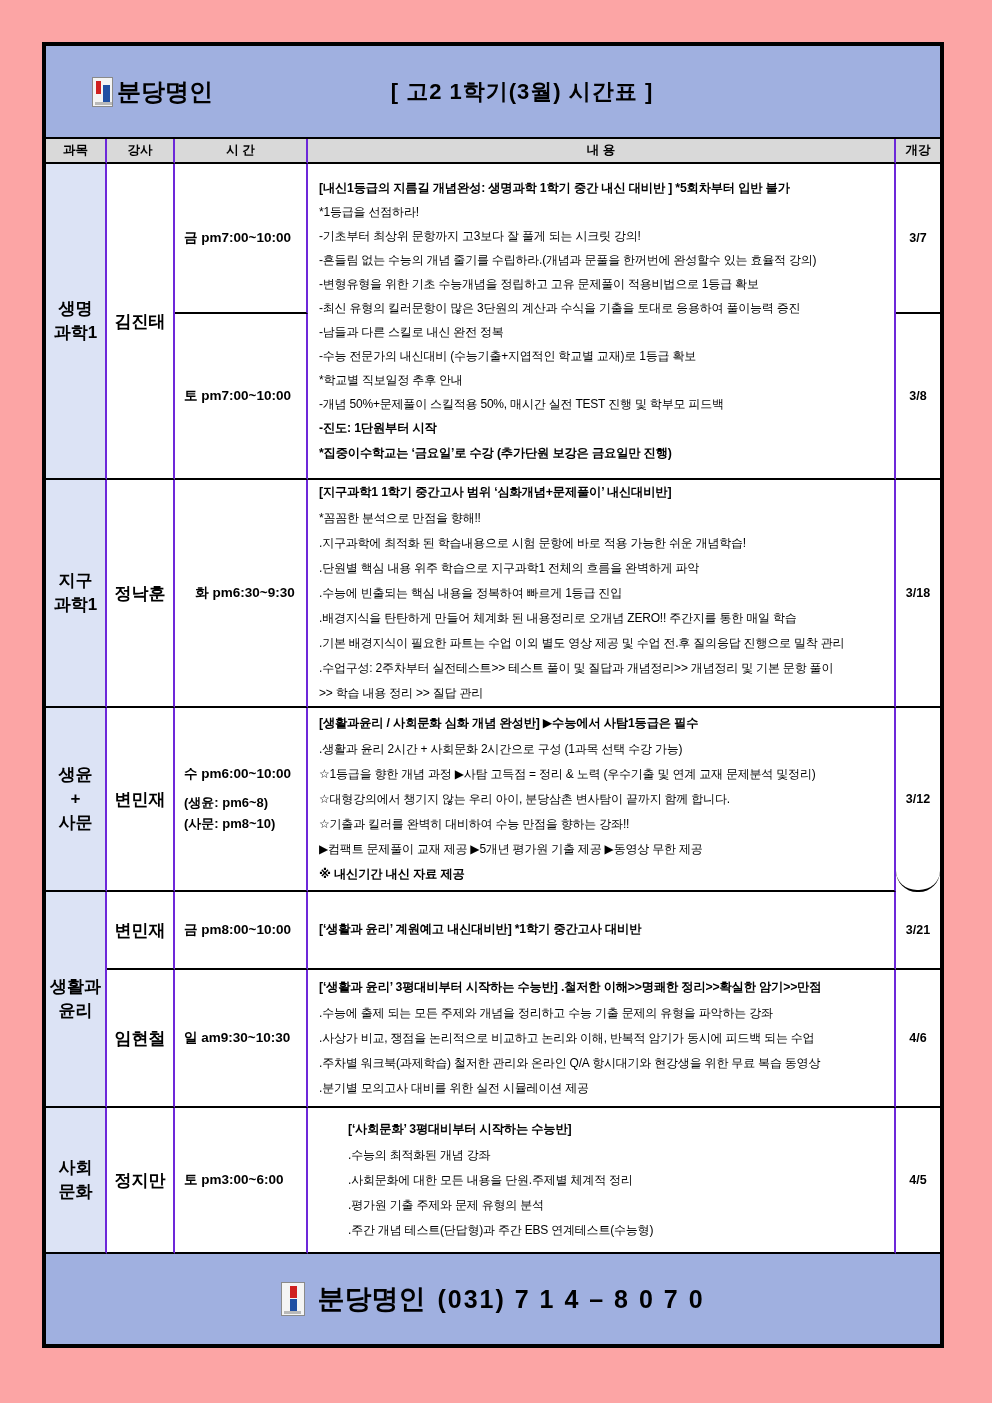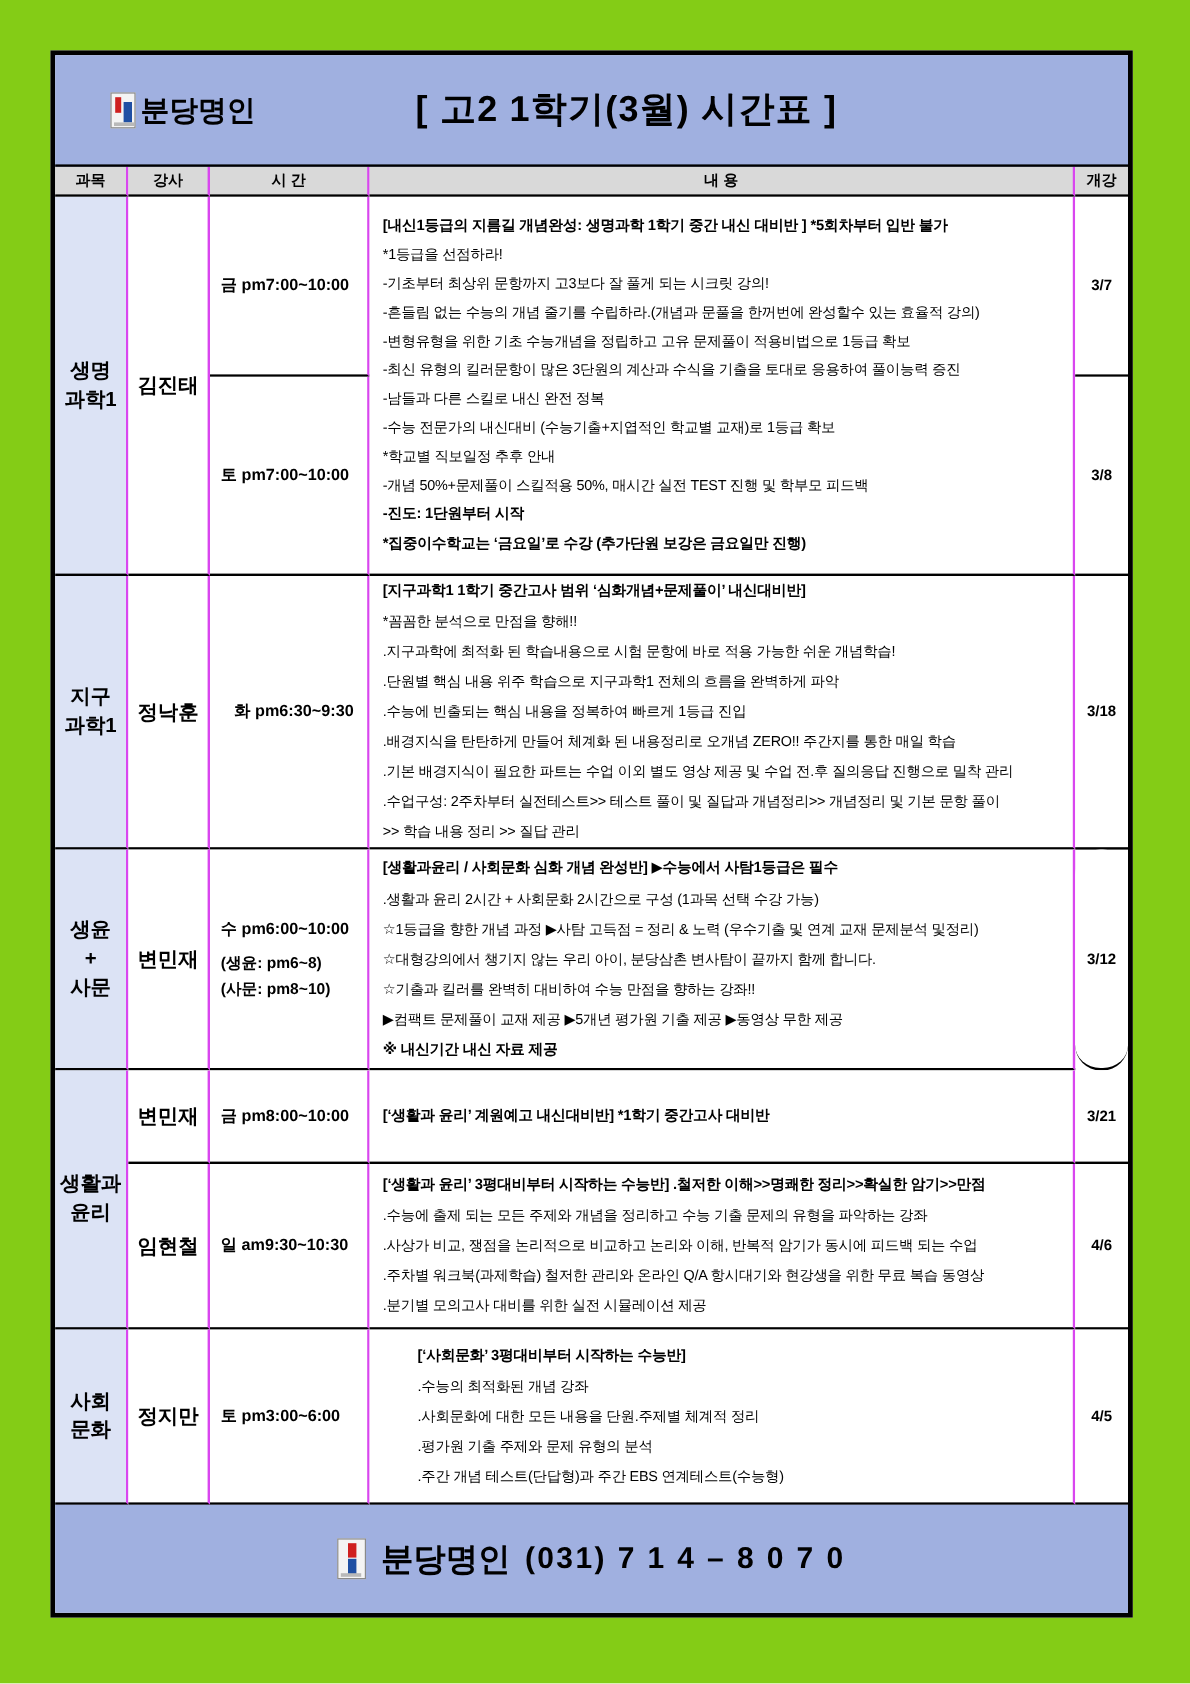--- a/index.html
+++ b/index.html
@@ -1,35 +1,35 @@
 <!DOCTYPE html>
 <html><head>
 <meta charset="utf-8">
 <style>
   * { margin:0; padding:0; box-sizing:border-box; }
   body { background:#fff; font-family:"Liberation Sans","DejaVu Sans",sans-serif; color:#000; }
-  .page { position:relative; width:992px; height:1403px; background:#84cc16; overflow:hidden; }
+  .page { position:relative; width:992px; height:1403px; background:#fca5a5; overflow:hidden; }
 
   .sheet {
     position:absolute; left:42px; top:42px; width:902px;
     border:4px solid #000; background:#fff;
     display:grid;
     grid-template-columns:61px 68px 133px minmax(0,1fr) 44px;
     grid-template-rows:93px 25px 150px 166px 228px 184px 78px 138px 146px 90px;
   }
-  .cell { border-right:2px solid #d946ef; border-bottom:2px solid #000; overflow:hidden; }
+  .cell { border-right:2px solid #6d28d9; border-bottom:2px solid #000; overflow:hidden; }
   .noR { border-right:none; }
   .noB { border-bottom:none; }
 
   
   .titleband { grid-column:1/-1; grid-row:1; background:#a0b0e0; position:relative;
     display:flex; align-items:center; justify-content:center; }
   .brand { position:absolute; left:46px; top:0; height:100%; display:flex; align-items:center; gap:4px; }
   .brand-name { font-size:24px; font-weight:bold; letter-spacing:0px; }
-  .main-title { font-size:30px; font-weight:bold; letter-spacing:1px; padding-left:58px; }
+  .main-title { font-size:22px; font-weight:bold; letter-spacing:1px; padding-left:58px; }
 
   
   .logo { position:relative; width:21px; height:30px; background:#f4f4f4; border:1px solid #8a8a8a; flex:0 0 auto; }
   .logo .bar-red  { position:absolute; left:3px;  top:3px; width:5px; height:13px; background:#cf2020; }
   .logo .bar-blue { position:absolute; left:10px; top:7px; width:7px; height:17px; background:#1f4fa3; }
   .logo .base { position:absolute; left:2px; bottom:1px; width:17px; height:3px; background:#b9b9b9; }
 
   
   .colhead { background:#d9d9d9; display:flex; align-items:center; justify-content:center;
     font-size:12.5px; font-weight:bold; }

